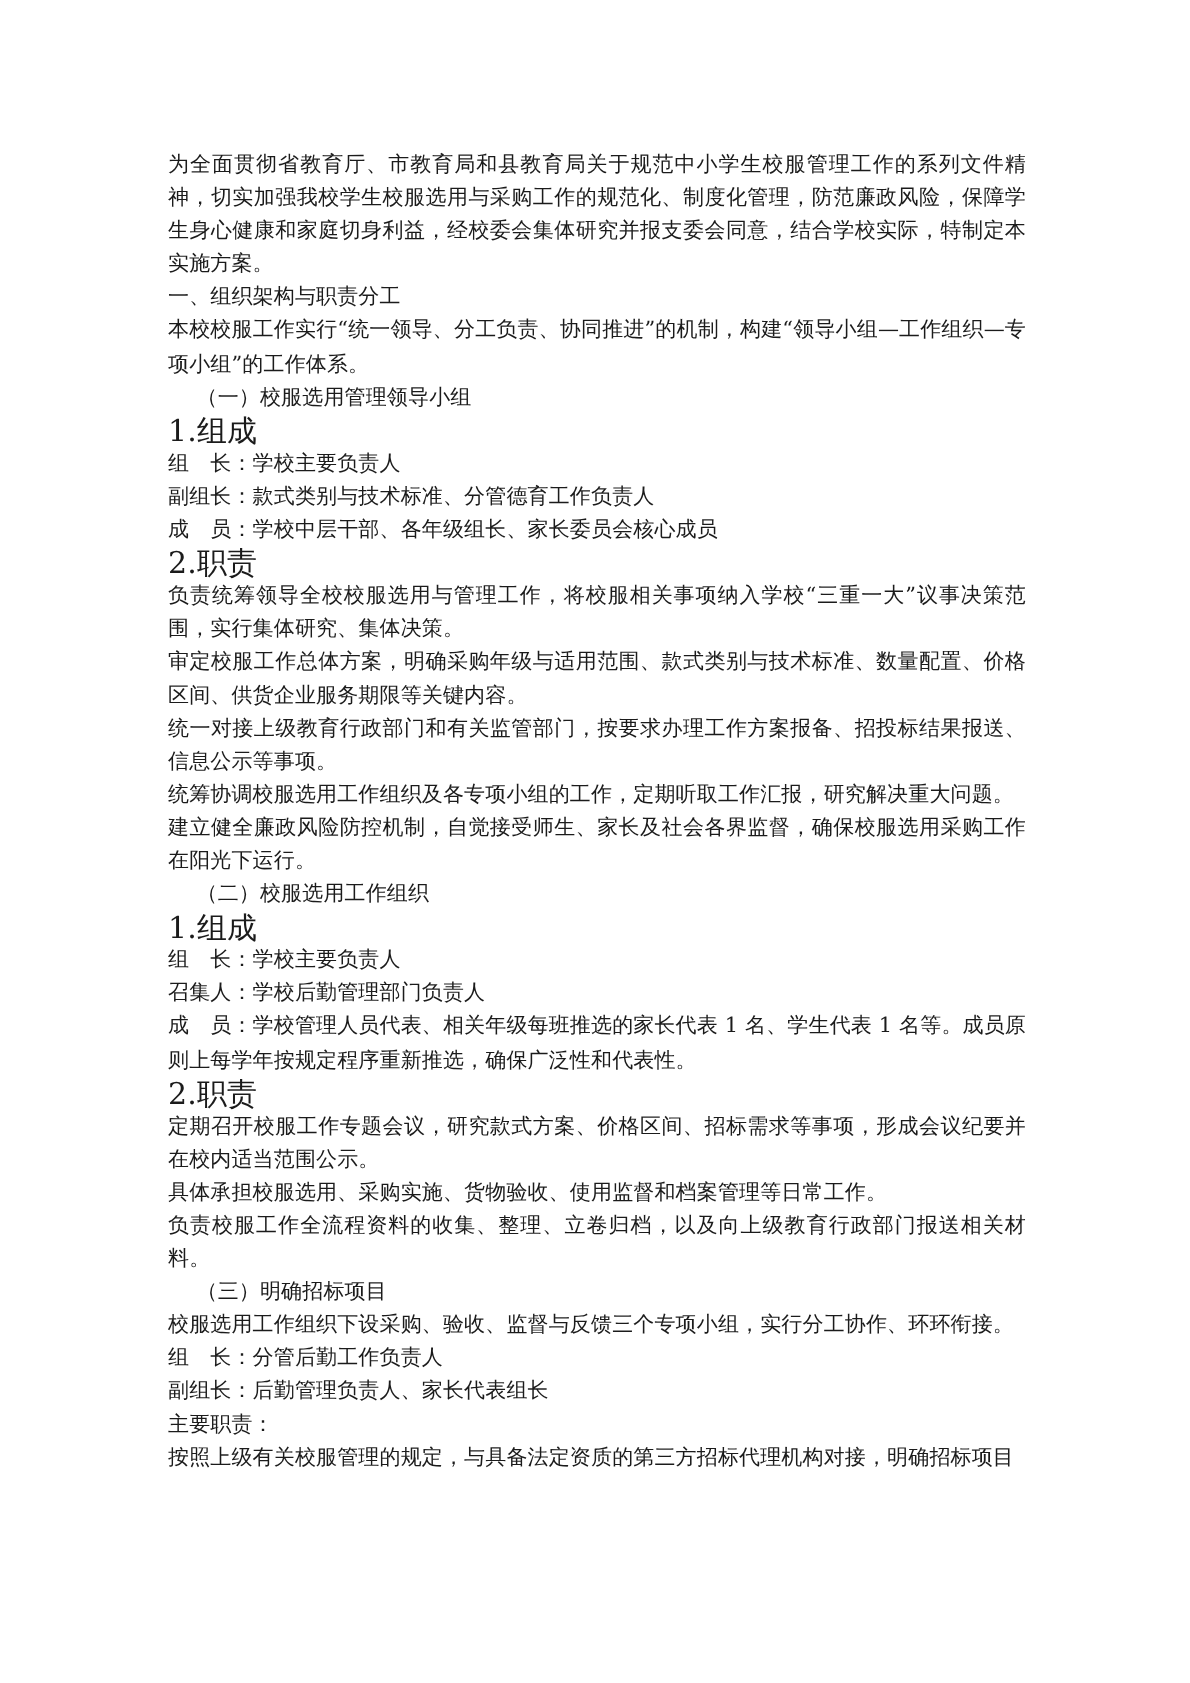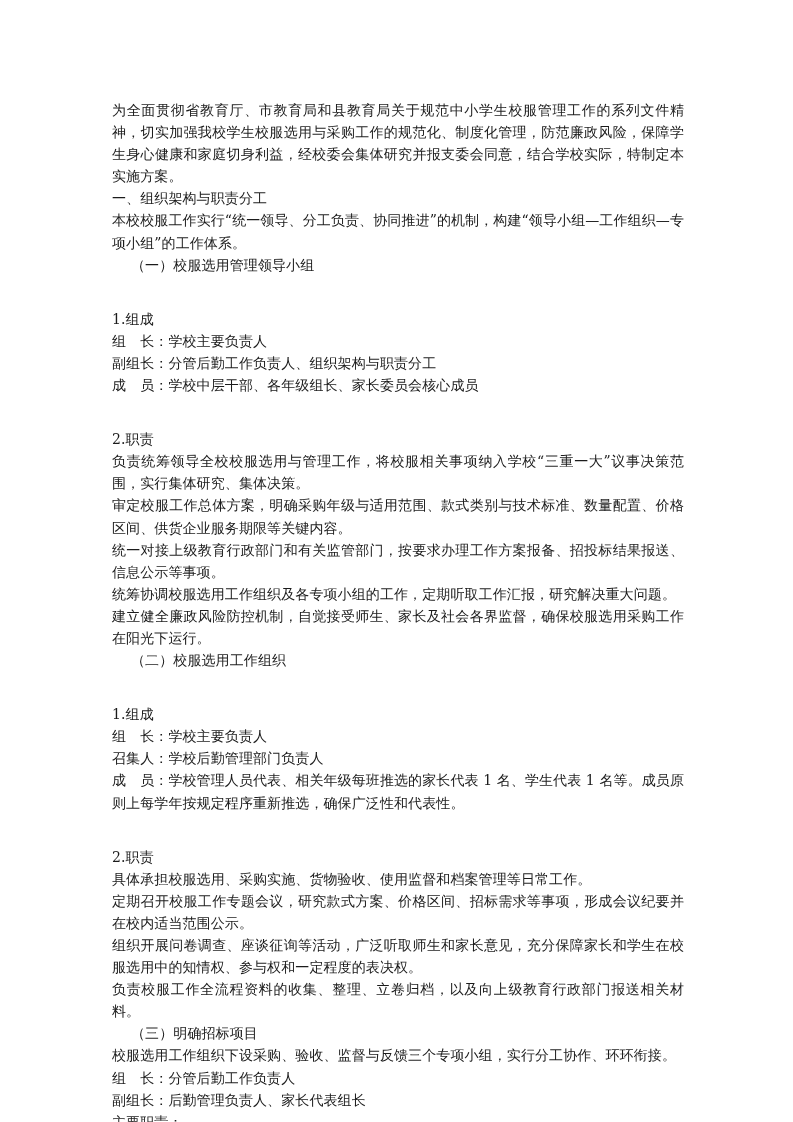--- a/index.html
+++ b/index.html
@@ -38,52 +38,50 @@
     word-break: break-all;
     color: #1b1b1b;
   }
   
   .para.indent-paren {
     text-indent: 0;
     padding-left: 3px;
     margin-left: 16px;
   }
   .para.num-head {
-    font-size: 14px;
-    margin-top: 32px;
+    font-size: 20px;
   }
 </style>
 </head>
 <body>
 
 <div class="page">
   <div class="text-body">
       <p class="para">为全面贯彻省教育厅、市教育局和县教育局关于规范中小学生校服管理工作的系列文件精神，切实加强我校学生校服选用与采购工作的规范化、制度化管理，防范廉政风险，保障学生身心健康和家庭切身利益，经校委会集体研究并报支委会同意，结合学校实际，特制定本实施方案。</p>
       <p class="para">一、组织架构与职责分工</p>
       <p class="para">本校校服工作实行“统一领导、分工负责、协同推进”的机制，构建“领导小组—工作组织—专项小组”的工作体系。</p>
       <p class="para indent-paren">（一）校服选用管理领导小组</p>
       <p class="para num-head">1.组成</p>
       <p class="para">组　长：学校主要负责人</p>
-      <p class="para">副组长：分管后勤工作负责人、组织架构与职责分工</p>
+      <p class="para">副组长：款式类别与技术标准、分管德育工作负责人</p>
       <p class="para">成　员：学校中层干部、各年级组长、家长委员会核心成员</p>
       <p class="para num-head">2.职责</p>
       <p class="para">负责统筹领导全校校服选用与管理工作，将校服相关事项纳入学校“三重一大”议事决策范围，实行集体研究、集体决策。</p>
       <p class="para">审定校服工作总体方案，明确采购年级与适用范围、款式类别与技术标准、数量配置、价格区间、供货企业服务期限等关键内容。</p>
       <p class="para">统一对接上级教育行政部门和有关监管部门，按要求办理工作方案报备、招投标结果报送、信息公示等事项。</p>
       <p class="para">统筹协调校服选用工作组织及各专项小组的工作，定期听取工作汇报，研究解决重大问题。</p>
       <p class="para">建立健全廉政风险防控机制，自觉接受师生、家长及社会各界监督，确保校服选用采购工作在阳光下运行。</p>
       <p class="para indent-paren">（二）校服选用工作组织</p>
       <p class="para num-head">1.组成</p>
       <p class="para">组　长：学校主要负责人</p>
       <p class="para">召集人：学校后勤管理部门负责人</p>
       <p class="para">成　员：学校管理人员代表、相关年级每班推选的家长代表 1 名、学生代表 1 名等。成员原则上每学年按规定程序重新推选，确保广泛性和代表性。</p>
       <p class="para num-head">2.职责</p>
+      <p class="para">定期召开校服工作专题会议，研究款式方案、价格区间、招标需求等事项，形成会议纪要并在校内适当范围公示。</p>
       <p class="para">具体承担校服选用、采购实施、货物验收、使用监督和档案管理等日常工作。</p>
-      <p class="para">定期召开校服工作专题会议，研究款式方案、价格区间、招标需求等事项，形成会议纪要并在校内适当范围公示。</p>
-      <p class="para">组织开展问卷调查、座谈征询等活动，广泛听取师生和家长意见，充分保障家长和学生在校服选用中的知情权、参与权和一定程度的表决权。</p>
       <p class="para">负责校服工作全流程资料的收集、整理、立卷归档，以及向上级教育行政部门报送相关材料。</p>
       <p class="para indent-paren">（三）明确招标项目</p>
       <p class="para">校服选用工作组织下设采购、验收、监督与反馈三个专项小组，实行分工协作、环环衔接。</p>
       <p class="para">组　长：分管后勤工作负责人</p>
       <p class="para">副组长：后勤管理负责人、家长代表组长</p>
       <p class="para">主要职责：</p>
       <p class="para">按照上级有关校服管理的规定，与具备法定资质的第三方招标代理机构对接，明确招标项目</p>
     </div>
 </div>
 

